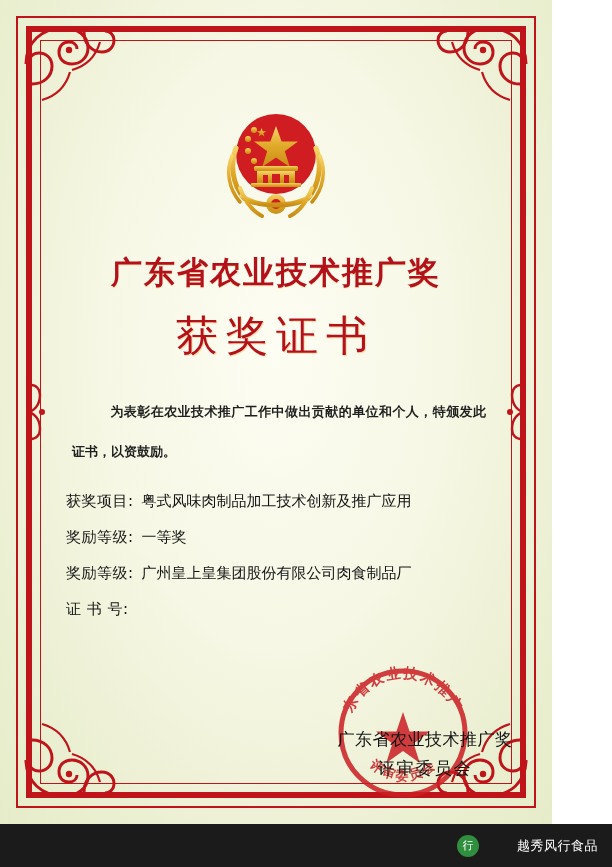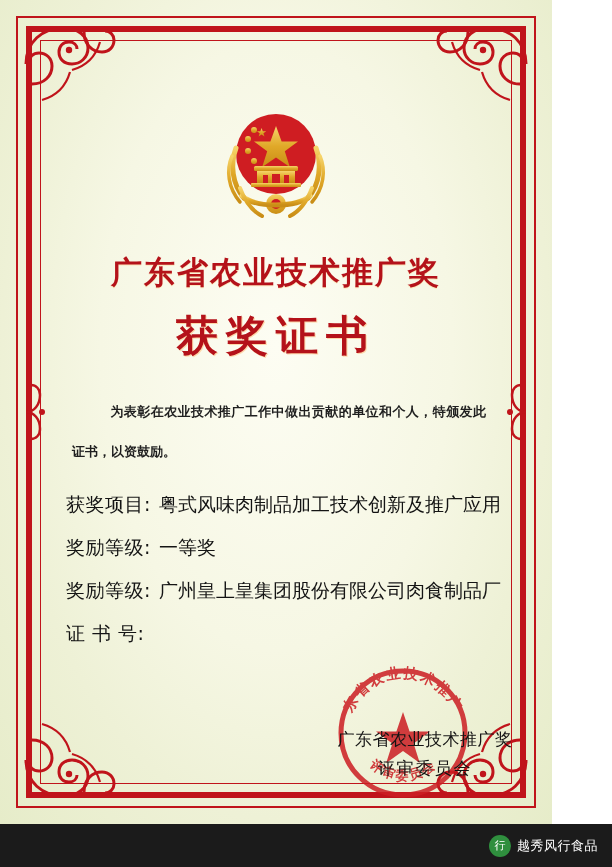--- a/index.html
+++ b/index.html
@@ -93,21 +93,21 @@
     letter-spacing: 2px;
     text-shadow: 0 1px 0 rgba(255,220,160,.6);
   }
   .title-sub {
     position: absolute;
     left: 0; right: 0;
     top: 308px;
     text-align: center;
     font-family: "DejaVu Sans", sans-serif;
     font-size: 42px;
-    font-weight: bold;
+    font-weight: normal;
     color: #b4121a;
     letter-spacing: 8px;
     text-shadow: 1px 1px 0 rgba(255,200,140,.7);
   }
 
   
   .body-para {
     position: absolute;
     left: 72px;
     right: 66px;
@@ -126,21 +126,21 @@
     position: absolute;
     left: 66px;
     right: 50px;
     top: 492px;
   }
   .field-row {
     display: flex;
     align-items: flex-end;
     margin-bottom: 17px;
     font-family: "DejaVu Sans", sans-serif;
-    font-size: 19px;
+    font-size: 15px;
     color: #141414;
   }
   .field-label {
     flex: 0 0 auto;
     letter-spacing: 0.5px;
     white-space: nowrap;
   }
   .field-value {
     flex: 1 1 auto;
     padding-left: 8px;
@@ -202,20 +202,21 @@
     border-radius: 50%;
     background: #2f8f3e;
     display: flex; align-items: center; justify-content: center;
     color: #fff; font-size: 11px; font-family: "DejaVu Sans", sans-serif;
   }
   .footer-text {
     color: #ffffff;
     font-size: 13px;
     font-family: "DejaVu Sans", sans-serif;
     letter-spacing: .5px;
+    margin-left: 32px;
   }
 </style>
 </head>
 <body>
 
 <div class="certificate">
 
   <div class="border-outer"></div>
   <div class="border-main"></div>
   <div class="border-inner"></div>

